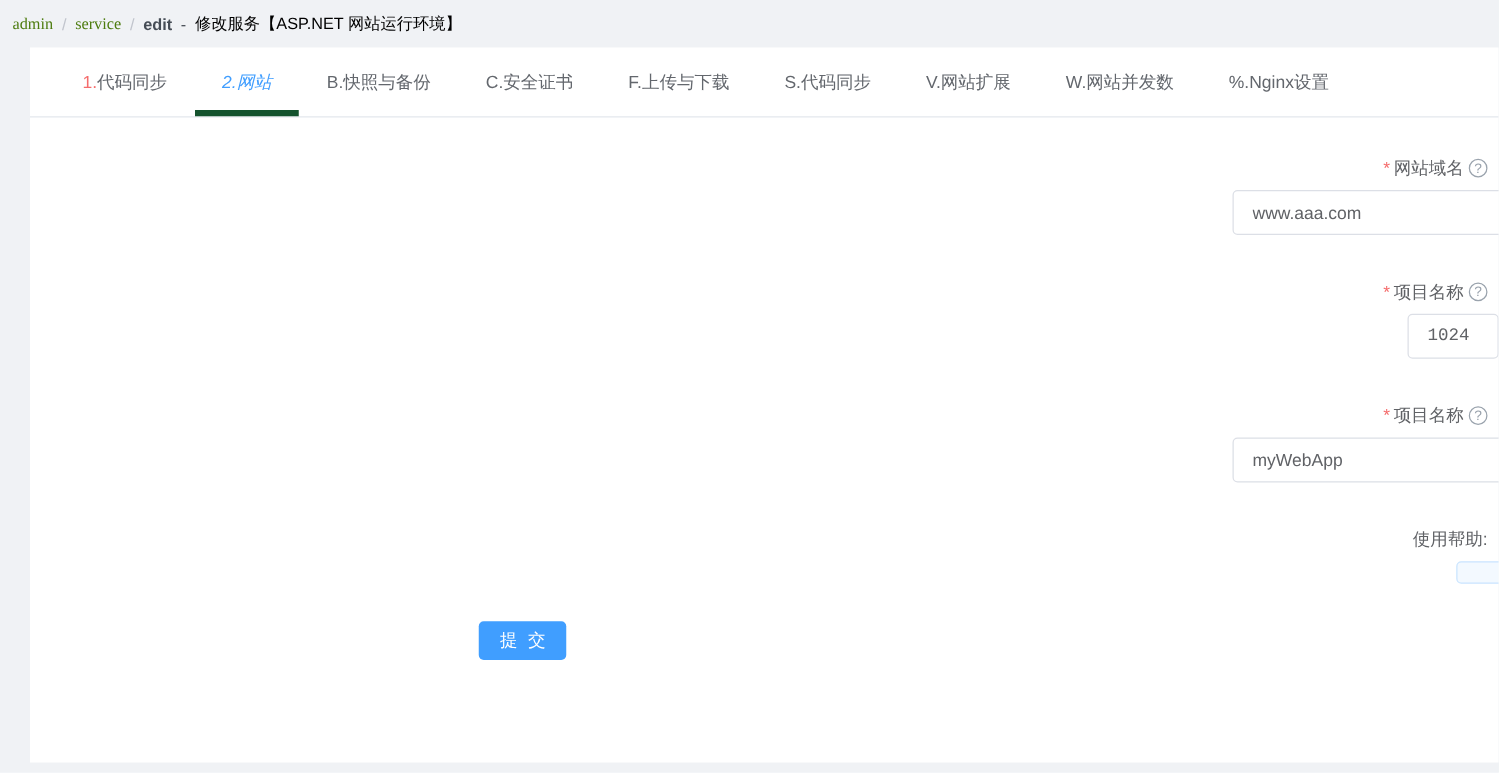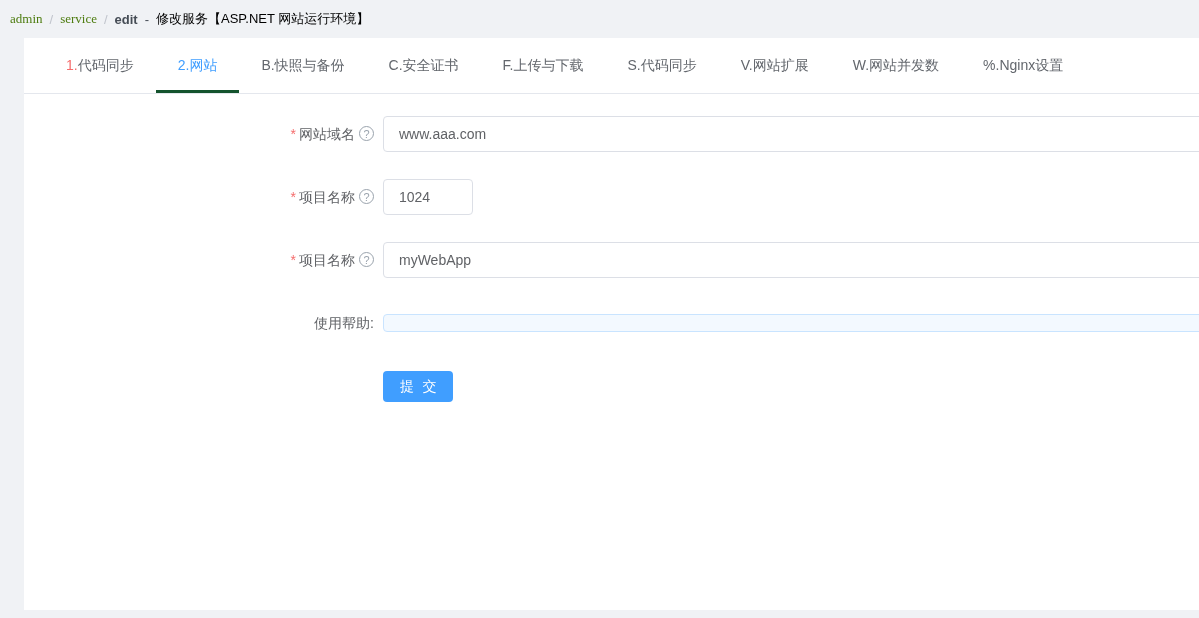--- a/index.html
+++ b/index.html
@@ -47,30 +47,32 @@
     line-height: 54px;
     font-size: 14px;
     color: #63676d;
     cursor: pointer;
     white-space: nowrap;
   }
   .tab .prefix { color: inherit; }
   .tab.first .prefix { color: #f56c6c; }
   .tab.active {
     color: #409eff;
-    border-bottom: 3px solid #14532d;
+    border-bottom: 5px solid #14532d;
+    font-style: italic;
   }
   .tab.active .prefix { color: #409eff; }
 
   
   .form { padding-top: 22px; }
   .form-row {
     display: flex;
-    align-items: center;
+    align-items: flex-end;
     margin-bottom: 27px;
+    flex-direction: column;
   }
   .form-label {
     width: 350px;
     flex-shrink: 0;
     margin-right: 9px;
     text-align: right;
     line-height: 36px;
     font-size: 14px;
     color: #606266;
     white-space: nowrap;
@@ -94,21 +96,21 @@
     height: 36px;
     border: 1px solid #dcdfe6;
     border-radius: 4px;
     padding: 0 15px;
     font-size: 14px;
     color: #606266;
     outline: none;
     background: #fff;
   }
   .input.bleed { width: calc(100% + 4px); }
-  .input.small { width: 90px; }
+  .input.small { width: 73px; font-family: Liberation Mono, monospace; }
 
   .help-box {
     width: calc(100% + 4px);
     background: #f3f9ff;
     border: 1px solid #c9e4ff;
     border-radius: 4px;
     padding: 8px 16px;
     color: #409eff;
     font-size: 13.5px;
     line-height: 23px;

